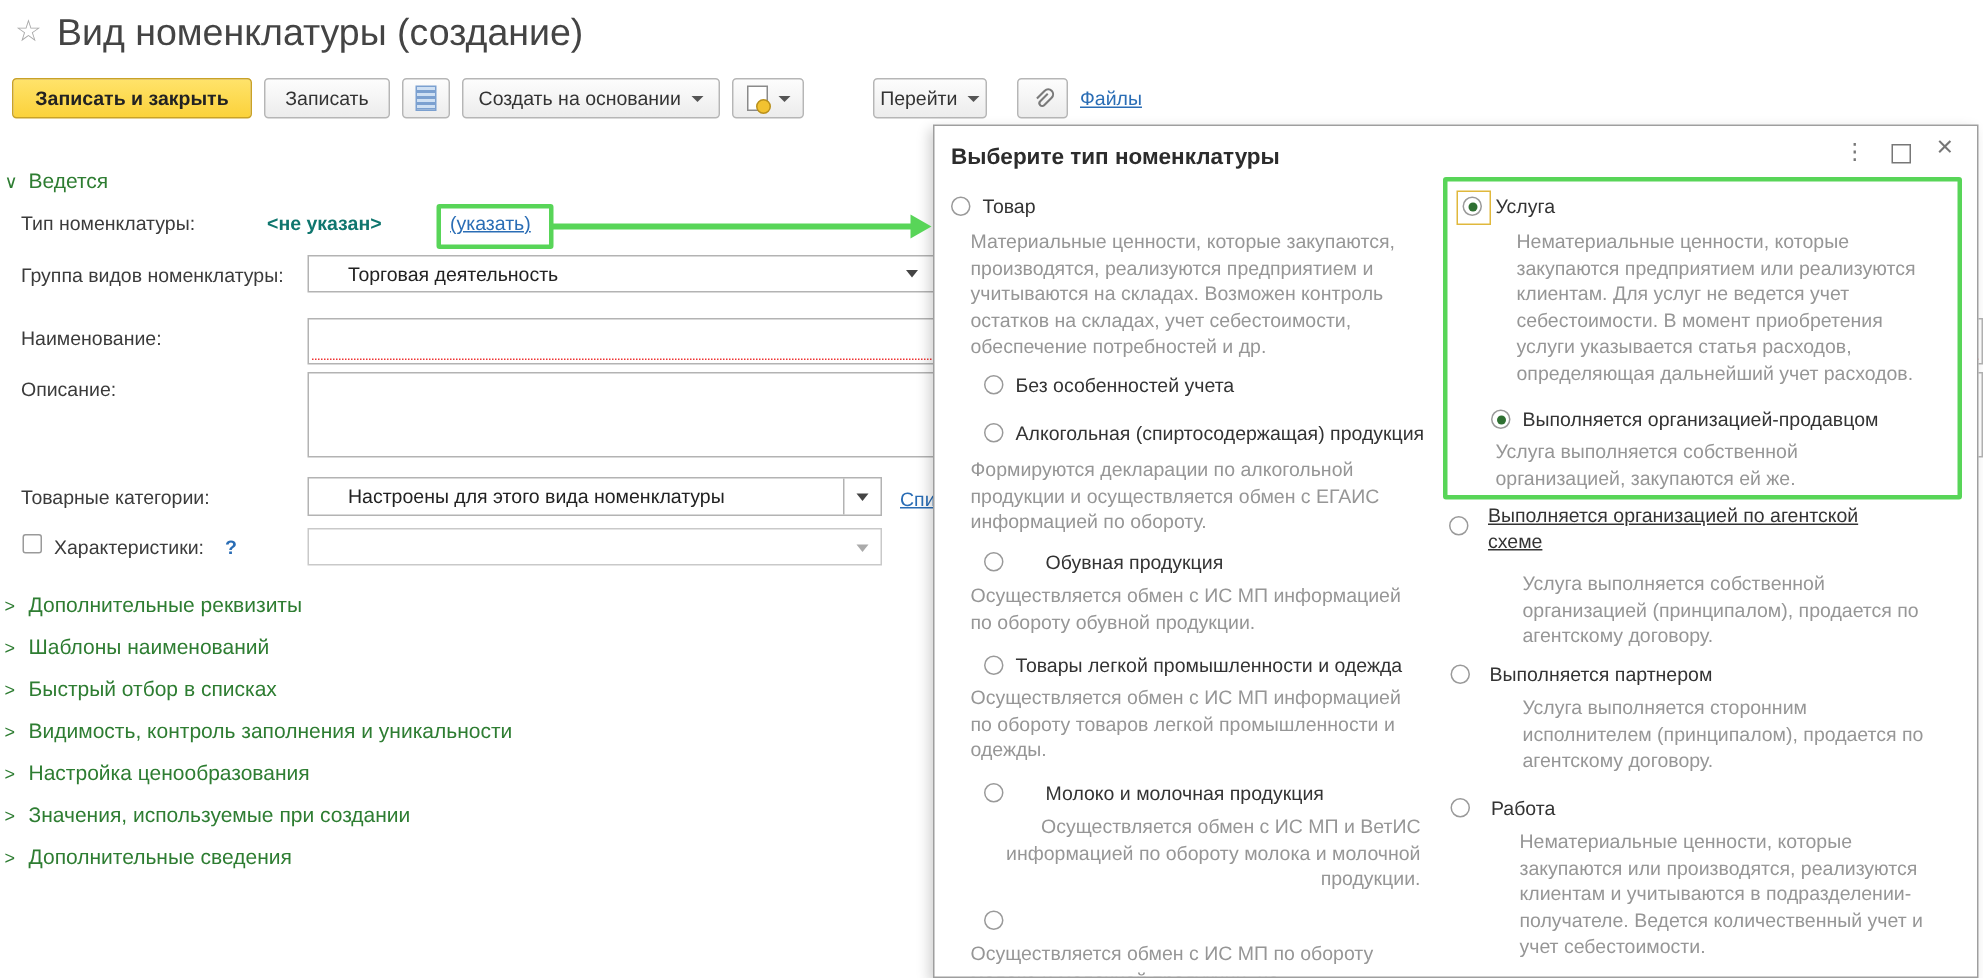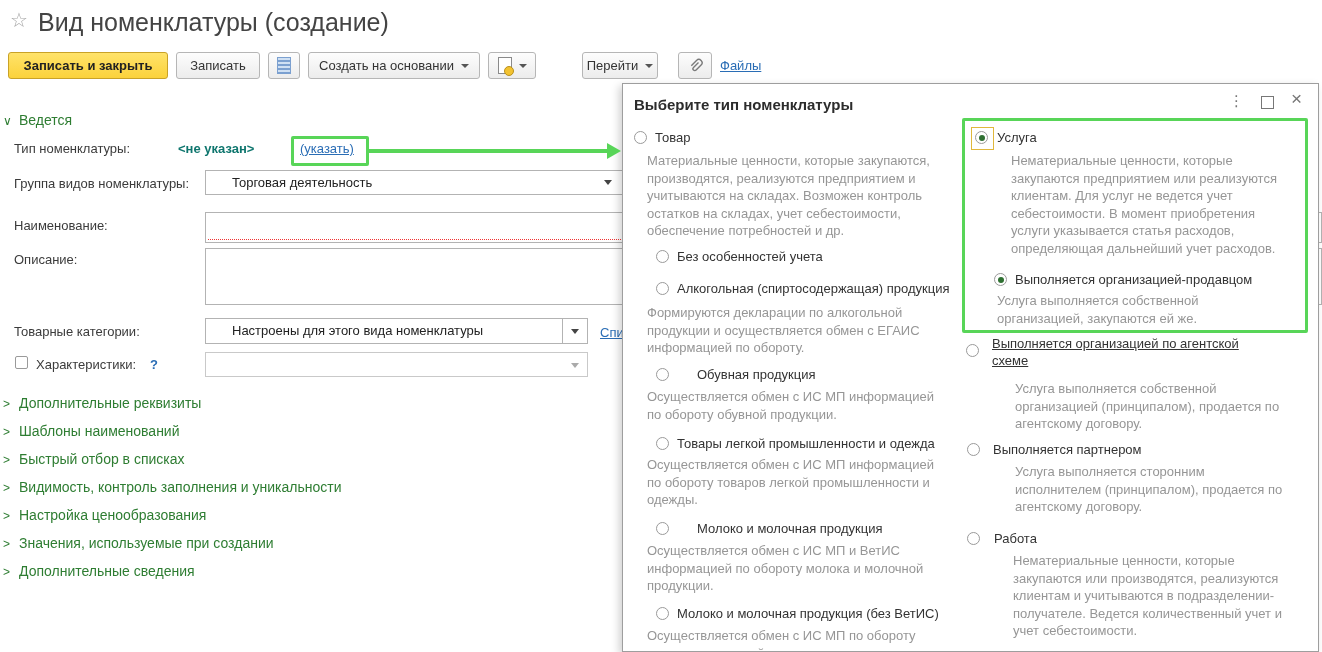--- a/index.html
+++ b/index.html
@@ -140,24 +140,23 @@
     <span class="radio" style="left:33px;top:284px;"></span>
     <span class="rlabel" style="left:54px;top:282px;margin-left:20px;">Обувная продукция</span>
     <div class="desc" style="left:10px;top:304px;width:300px;">Осуществляется обмен с ИС МП информацией по обороту обувной продукции.</div>
 
     <span class="radio" style="left:33px;top:353px;"></span>
     <span class="rlabel" style="left:54px;top:351px;">Товары легкой промышленности и одежда</span>
     <div class="desc" style="left:10px;top:372px;width:300px;">Осуществляется обмен с ИС МП информацией по обороту товаров легкой промышленности и одежды.</div>
 
     <span class="radio" style="left:33px;top:438px;"></span>
     <span class="rlabel" style="left:54px;top:436px;margin-left:20px;">Молоко и молочная продукция</span>
-    <div class="desc" style="left:10px;top:458px;width:300px;">Осуществляется обмен с ИС МП и ВетИС информацией по обороту молока и молочной продукции.</div>
+    <div class="desc" style="left:10px;top:458px;width:300px;text-align:right;">Осуществляется обмен с ИС МП и ВетИС информацией по обороту молока и молочной продукции.</div>
 
     <span class="radio" style="left:33px;top:523px;"></span>
-    <span class="rlabel" style="left:54px;top:521px;">Молоко и молочная продукция (без ВетИС)</span>
     <div class="desc" style="left:10px;top:543px;width:300px;">Осуществляется обмен с ИС МП по обороту молока и молочной продукции, не</div>
 
     <span class="abs" style="left:348px;top:43px;width:21px;height:21px;border:1px solid #e0b83c;"></span>
     <span class="radio sel" style="left:352px;top:47px;"></span>
     <span class="rlabel" style="left:374px;top:45px;">Услуга</span>
     <div class="desc" style="left:374px;top:68px;width:276px;">Нематериальные ценности, которые закупаются предприятием или реализуются клиентам. Для услуг не ведется учет себестоимости. В момент приобретения услуги указывается статья расходов, определяющая дальнейший учет расходов.</div>
 
     <span class="radio sel" style="left:371px;top:189px;"></span>
     <span class="rlabel" style="left:392px;top:187px;">Выполняется организацией-продавцом</span>
     <div class="desc" style="left:360px;top:208px;width:276px;">Услуга выполняется собственной организацией, закупаются ей же.</div>

